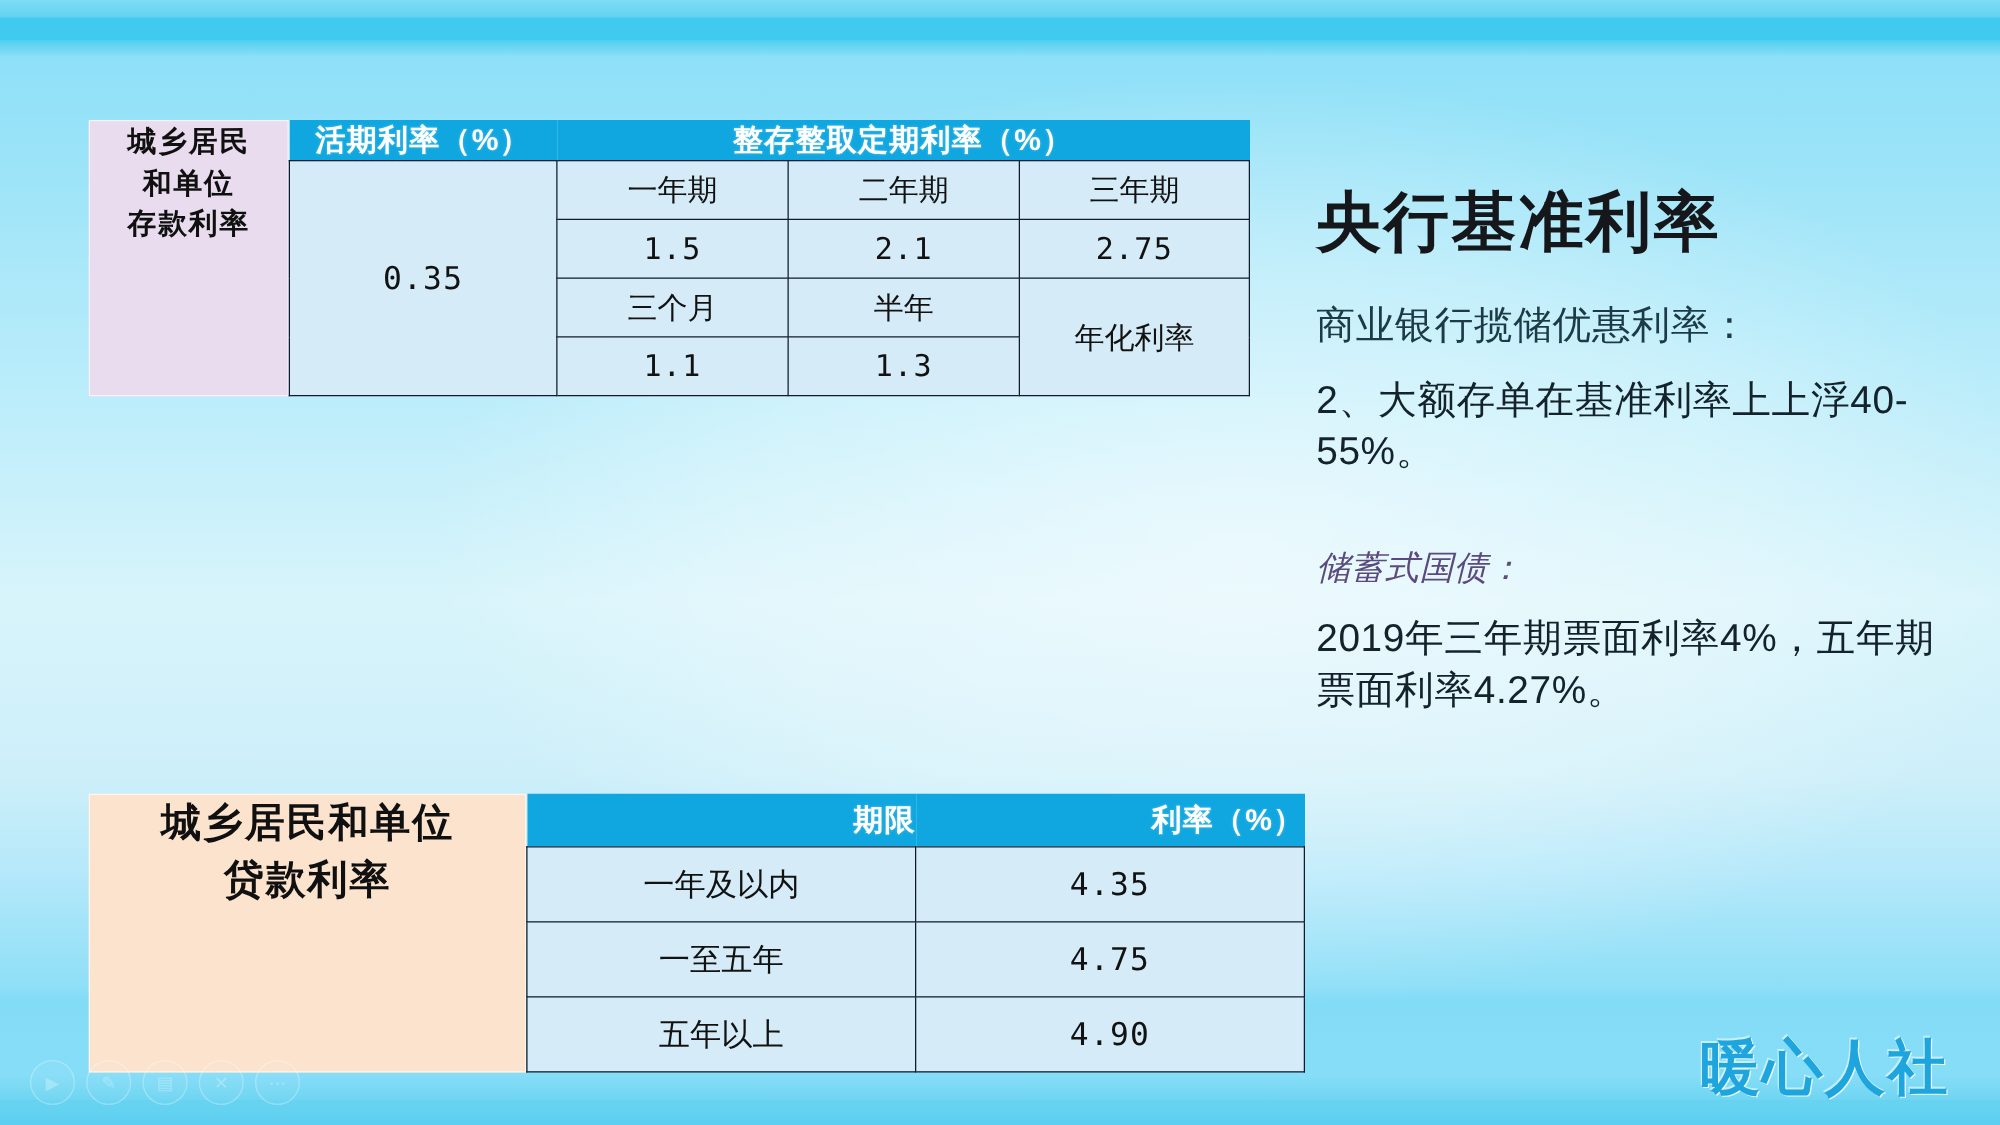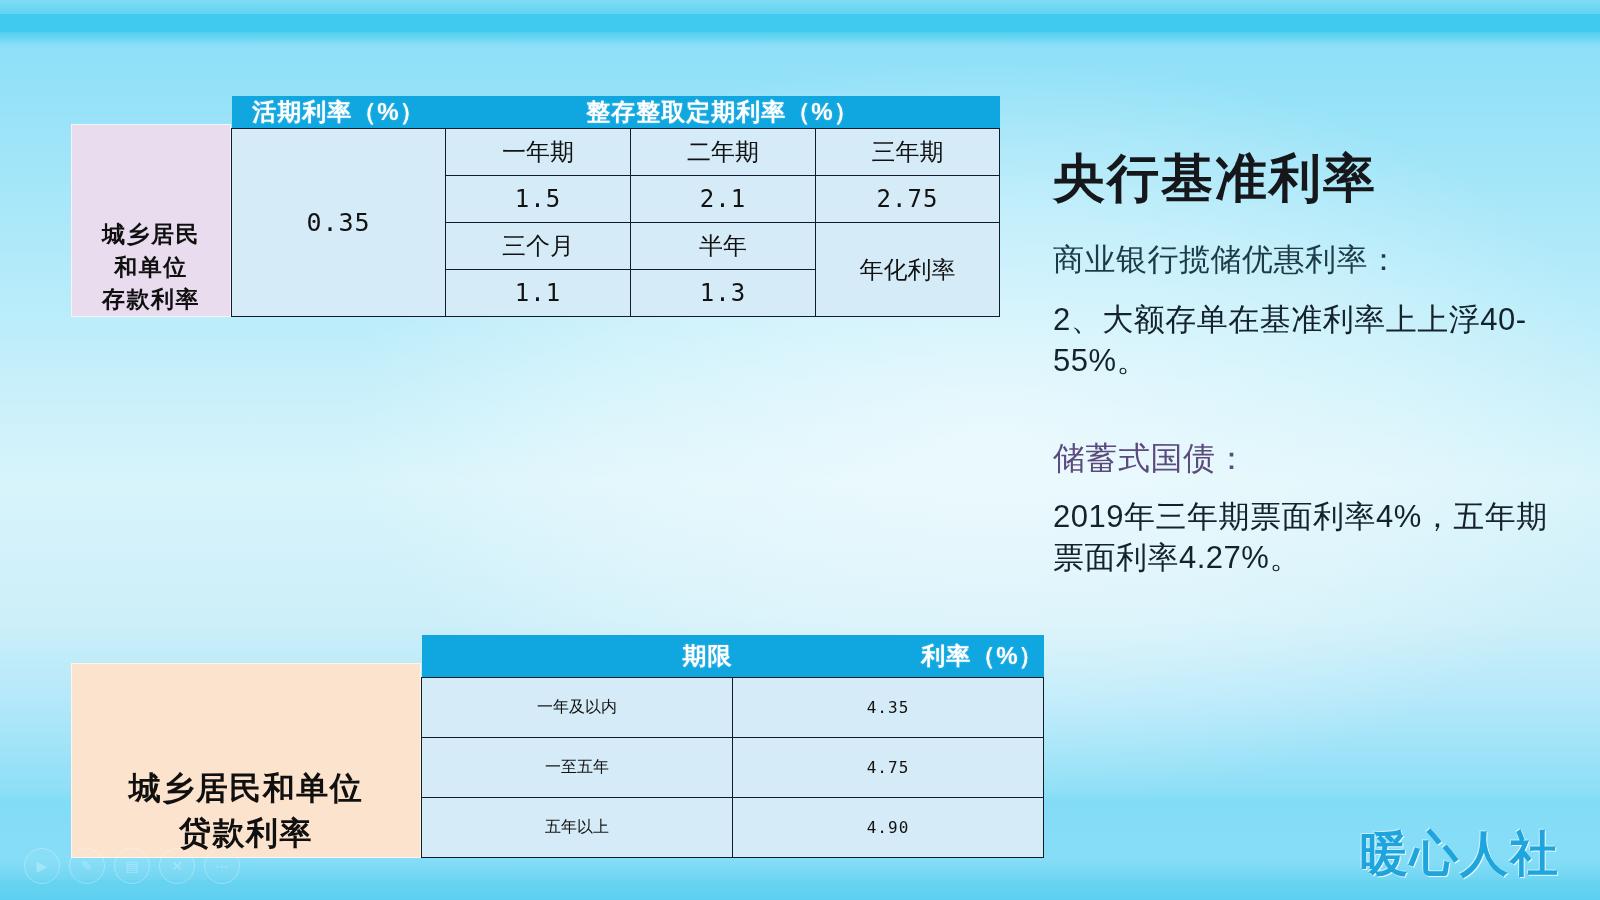--- a/index.html
+++ b/index.html
@@ -67,29 +67,28 @@
   }
 
   
   .tbl-wrap {
     position: absolute;
     display: flex;
     z-index: 3;
   }
   .rowlabel {
     display: flex;
-    align-items: flex-end;
+    align-items: flex-start;
     justify-content: center;
     text-align: center;
     font-weight: bold;
     color: #101010;
     line-height: 1.42;
     box-sizing: border-box;
     border: 1px solid rgba(255,255,255,0.65);
-    margin-top: 28px;
   }
   .gridtable {
     border-collapse: collapse;
     table-layout: fixed;
     background: transparent;
   }
   .gridtable th, .gridtable td {
     border: 1.6px solid #111b2b;
     text-align: center;
     vertical-align: middle;
@@ -130,21 +129,21 @@
   
   #table2 { left: 71px; top: 382px; }
   #table2 .rowlabel {
     width: 350px;
     background: #fbe3cd;
     font-size: 32px;
     letter-spacing: 1.5px;
   }
   #table2 .gridtable { width: 622px; }
   #table2 th.hdr { height: 42px; font-size: 24px; text-align: right; }
-  #table2 td { height: 60px; font-size: 16px; }
+  #table2 td { height: 60px; font-size: 25px; }
 
   
   #rightpanel {
     position: absolute;
     left: 1053px;
     top: 150px;
     width: 520px;
     z-index: 3;
   }
   .r-title {
@@ -163,26 +162,27 @@
     margin-bottom: 20px;
   }
   .r-item {
     font-size: 31px;
     color: #14222b;
     line-height: 1.32;
     letter-spacing: 0.5px;
     margin-bottom: 14px;
   }
   .r-sub2 {
-    font-size: 32px;
+    font-size: 27px;
     color: #5b4a7d;
     letter-spacing: 0.5px;
     line-height: 1.25;
     margin-top: 56px;
     margin-bottom: 18px;
+    font-style: italic;
   }
   .r-body {
     font-size: 31px;
     color: #14222b;
     line-height: 1.34;
     letter-spacing: 0.5px;
   }
 
   
   #watermark {

